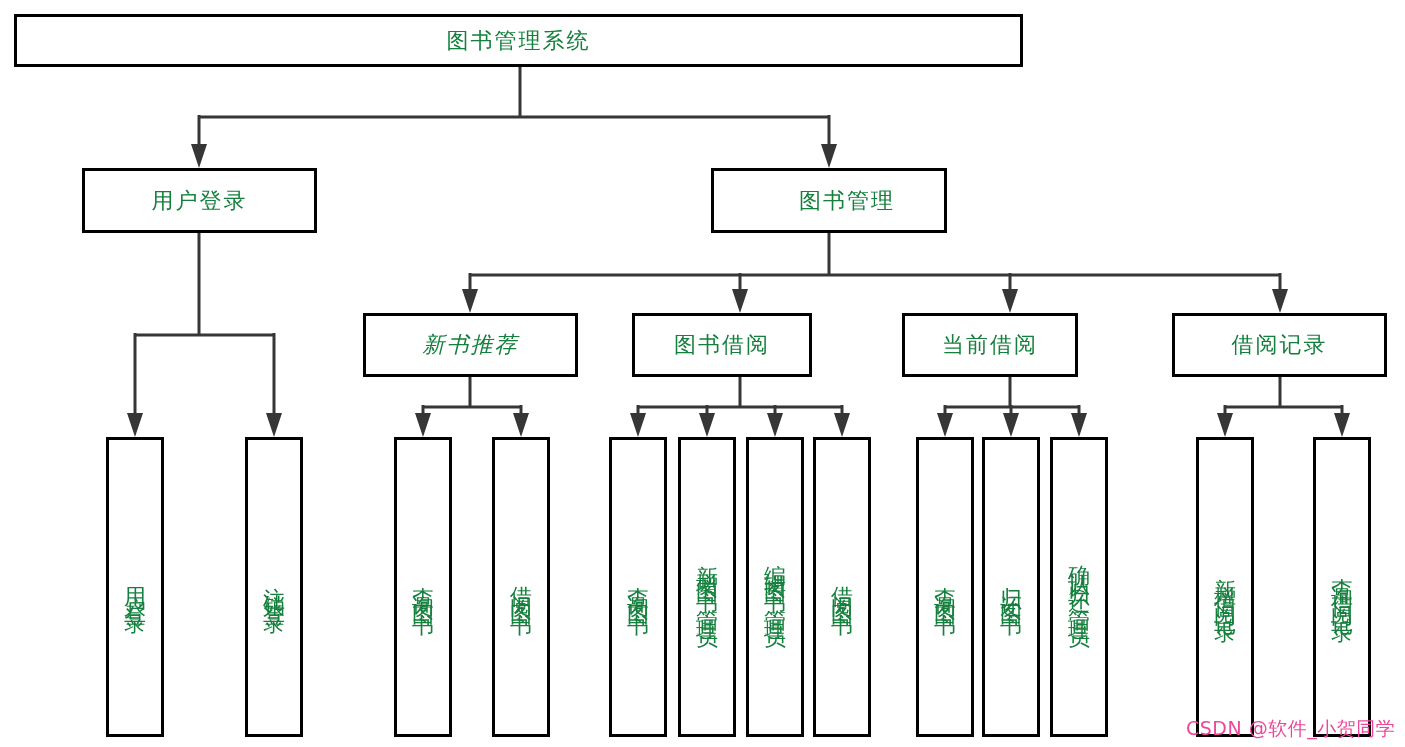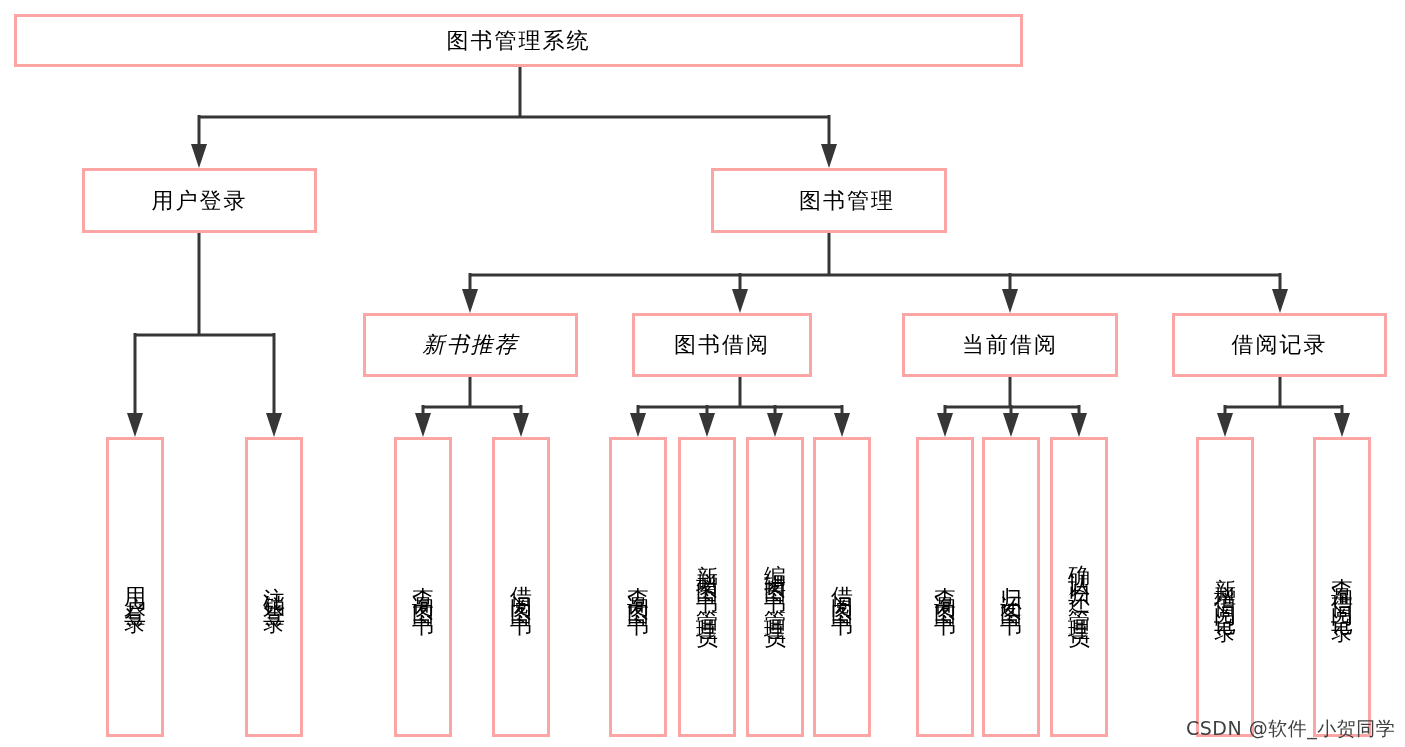--- a/index.html
+++ b/index.html
@@ -2,47 +2,47 @@
 <html><head>
 <meta charset="utf-8">
 <style>
   html,body{margin:0;padding:0;background:#fff;}
   .stage{
     position:relative;width:1405px;height:747px;background:#ffffff;overflow:hidden;
     font-family:"DejaVu Sans","Liberation Sans",sans-serif;
   }
   .connector-layer{position:absolute;left:0;top:0;}
   .node{
-    position:absolute;box-sizing:border-box;border:3px solid #fca5a5;background:#ffffff;
-    display:flex;align-items:center;justify-content:center;color:#000000;
+    position:absolute;box-sizing:border-box;border:3px solid #000000;background:#ffffff;
+    display:flex;align-items:center;justify-content:center;color:#15803d;
   }
   .node-h{font-size:22px;letter-spacing:2px;white-space:nowrap;}
   .node-v{
     writing-mode:vertical-lr;text-orientation:mixed;
     font-size:22px;letter-spacing:9px;line-height:1;
   }
   
   #n-root{left:14px;top:14px;width:1009px;height:53px;}
   
   #n-user-login{left:82px;top:168px;width:235px;height:65px;}
   #n-book-mgmt{left:711px;top:168px;width:236px;height:65px;padding-left:36px;}
   
   #n-new-book{left:363px;top:313px;width:215px;height:64px;font-style:italic;}
   #n-book-borrow{left:632px;top:313px;width:180px;height:64px;}
-  #n-current-borrow{left:902px;top:313px;width:216px;height:64px;font-family:Liberation Serif, serif;}
+  #n-current-borrow{left:902px;top:313px;width:176px;height:64px;font-family:Liberation Serif, serif;}
   #n-borrow-record{left:1172px;top:313px;width:215px;height:64px;}
   
   .leaf{top:437px;width:58px;height:300px;}
   #l1{left:106px;} #l2{left:245px;}
   #l3{left:394px;} #l4{left:492px;}
   #l5{left:609px;} #l6{left:678px;} #l7{left:746px;} #l8{left:813px;}
   #l9{left:916px;} #l10{left:982px;} #l11{left:1050px;}
   #l12{left:1196px;} #l13{left:1313px;}
   .watermark{
-    position:absolute;left:1186px;top:716px;font-size:19px;color:#404040;
+    position:absolute;left:1186px;top:716px;font-size:19px;color:#ec4899;
     letter-spacing:0.5px;white-space:nowrap;
   }
 </style>
 </head>
 <body>
 
 <div class="stage">
 
   <svg class="connector-layer" width="1405" height="747" viewBox="0 0 1405 747">
 

